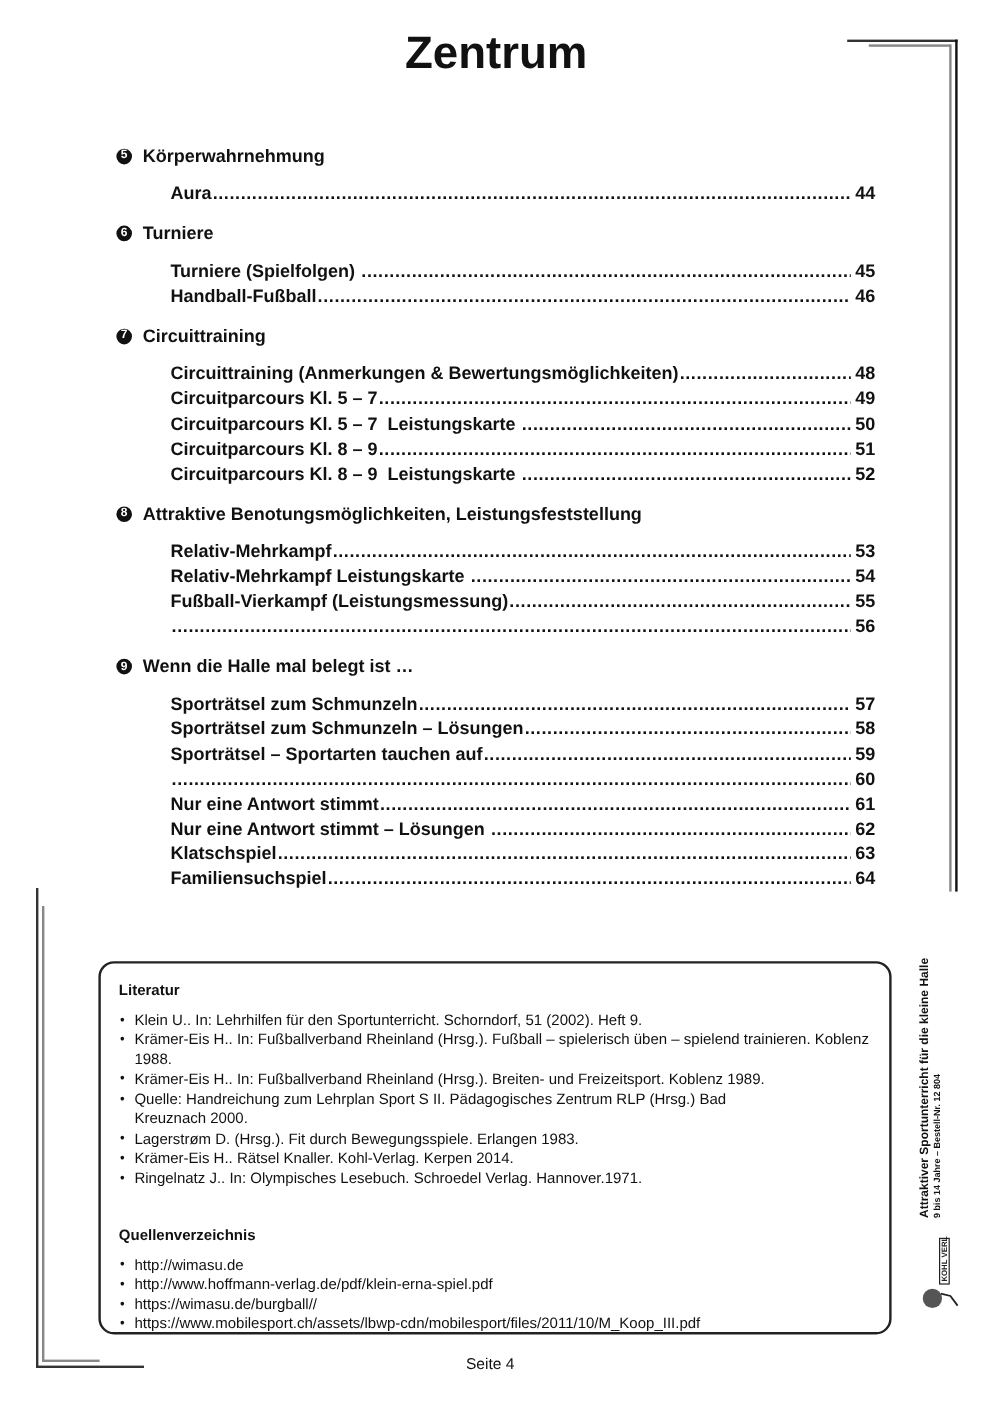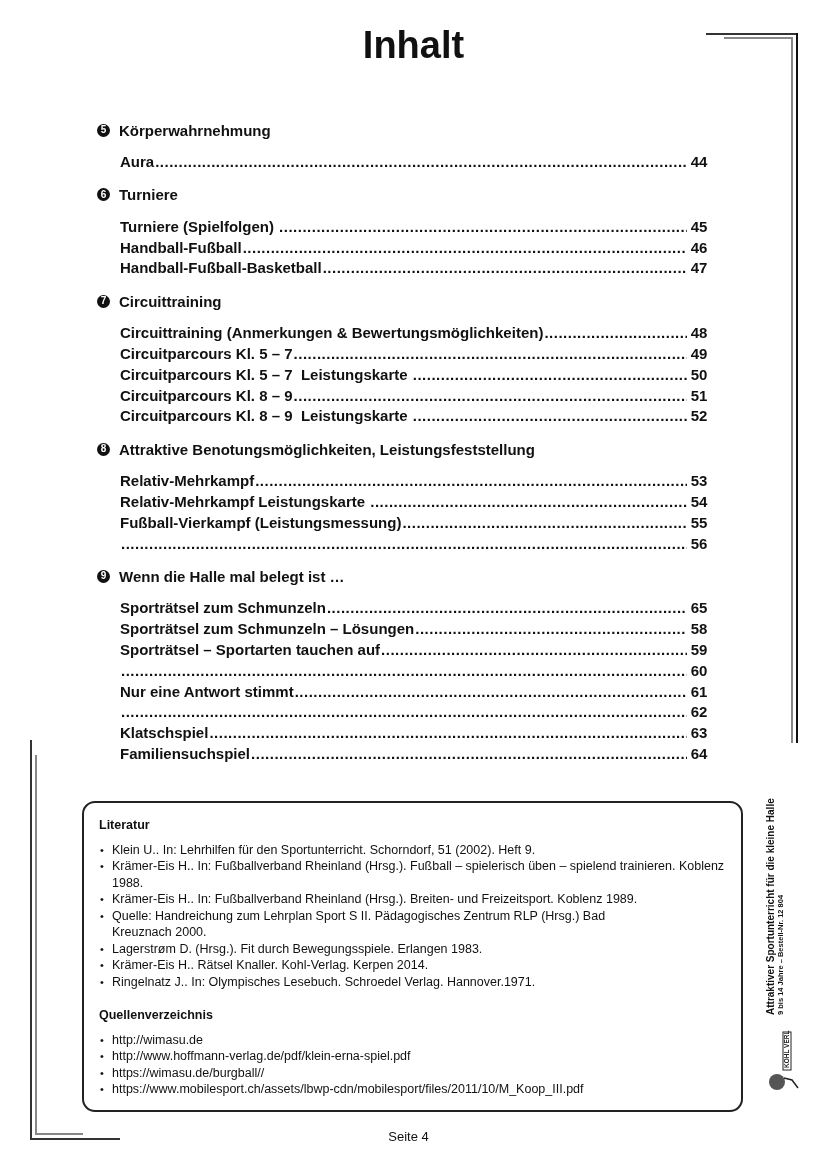--- a/index.html
+++ b/index.html
@@ -6,21 +6,21 @@
     body { width: 827px; height: 1169px; position: relative; overflow: hidden;
       font-family: "Liberation Sans", sans-serif; color: #111; }
     .frame-line { position: absolute; }
     .title { position: absolute; left: 0; width: 827px; top: 24px; text-align: center;
       font-size: 38px; font-weight: bold; letter-spacing: 0px; }
     .toc { position: absolute; left: 96px; top: 120px; width: 640px; }
     .section { margin-bottom: 12px; }
     .section-head { display: flex; align-items: center; font-size: 15px; font-weight: bold; height: 20px; margin-bottom: 12px; }
     .num { display: inline-flex; width: 13px; height: 13px; border-radius: 50%; background: #111; color: #fff;
       font-size: 10px; font-weight: bold; align-items: center; justify-content: center; margin-right: 9px; margin-left: 1px; line-height: 1; }
-    .entry { display: flex; align-items: baseline; margin-left: 24px; font-size: 15px; font-weight: bold; height: 20.8px; line-height: 20.8px; width: 588px; }
+    .entry { display: flex; align-items: baseline; margin-left: 46px; font-size: 15px; font-weight: bold; height: 20.8px; line-height: 20.8px; width: 588px; }
     .entry .t { white-space: pre; }
     .entry .dots { flex: 1; overflow: hidden; white-space: nowrap; margin: 0 3px 0 1px; font-weight: bold; letter-spacing: 0.5px; }
     .entry .dots::before { content: "....................................................................................................................................................................................................................."; }
     .entry .p { min-width: 18px; text-align: center; }
     .box { position: absolute; left: 82px; top: 801px; width: 661px; height: 311px; border: 2px solid #222; border-radius: 13px; box-sizing: border-box; }
     .box-inner { position: absolute; left: 15px; top: 14px; right: 10px; font-size: 12.5px; line-height: 16.5px; }
     .box h3 { margin: 0 0 8px 0; font-size: 12.5px; font-weight: bold; }
     .box ul { list-style: none; margin: 0 0 12px 0; padding: 0; }
     .box li { position: relative; padding-left: 13px; }
     .box li::before { content: "•"; position: absolute; left: 1px; top: 0; font-size: 11px; }
@@ -36,21 +36,21 @@
 <div class="frame-line" style="left:706px;top:33px;width:92px;height:2px;background:#333;"></div>
 <div class="frame-line" style="left:796px;top:33px;width:2px;height:710px;background:#111;"></div>
 <div class="frame-line" style="left:724px;top:37px;width:68px;height:2px;background:#888;"></div>
 <div class="frame-line" style="left:791px;top:37px;width:2px;height:706px;background:#888;"></div>
 
 <div class="frame-line" style="left:30px;top:740px;width:2px;height:400px;background:#333;"></div>
 <div class="frame-line" style="left:30px;top:1138px;width:90px;height:2px;background:#333;"></div>
 <div class="frame-line" style="left:35px;top:755px;width:2px;height:379px;background:#888;"></div>
 <div class="frame-line" style="left:35px;top:1133px;width:48px;height:2px;background:#888;"></div>
 
-<h1 class="title" style="margin:0;">Inhalt</h1>
+<h1 class="title" style="margin:0;">Zentrum</h1>
 
 <div class="toc">
   <div class="section">
     <div class="section-head">
       <span class="num">5</span>
       <span>Körperwahrnehmung</span>
     </div>
     <div class="entry">
         <span class="t">Aura</span>
         <span class="dots"></span>
@@ -66,25 +66,20 @@
     <div class="entry">
         <span class="t">Turniere (Spielfolgen) </span>
         <span class="dots"></span>
         <span class="p">45</span>
       </div>
     <div class="entry">
         <span class="t">Handball-Fußball</span>
         <span class="dots"></span>
         <span class="p">46</span>
       </div>
-    <div class="entry">
-        <span class="t">Handball-Fußball-Basketball</span>
-        <span class="dots"></span>
-        <span class="p">47</span>
-      </div>
   </div>
 
   <div class="section">
     <div class="section-head">
       <span class="num">7</span>
       <span>Circuittraining</span>
     </div>
     <div class="entry">
         <span class="t">Circuittraining (Anmerkungen &amp; Bewertungsmöglichkeiten)</span>
         <span class="dots"></span>
@@ -139,21 +134,21 @@
   </div>
 
   <div class="section">
     <div class="section-head">
       <span class="num">9</span>
       <span>Wenn die Halle mal belegt ist …</span>
     </div>
     <div class="entry">
         <span class="t">Sporträtsel zum Schmunzeln</span>
         <span class="dots"></span>
-        <span class="p">65</span>
+        <span class="p">57</span>
       </div>
     <div class="entry">
         <span class="t">Sporträtsel zum Schmunzeln – Lösungen</span>
         <span class="dots"></span>
         <span class="p">58</span>
       </div>
     <div class="entry">
         <span class="t">Sporträtsel – Sportarten tauchen auf</span>
         <span class="dots"></span>
         <span class="p">59</span>
@@ -161,20 +156,21 @@
     <div class="entry">
         <span class="dots"></span>
         <span class="p">60</span>
       </div>
     <div class="entry">
         <span class="t">Nur eine Antwort stimmt</span>
         <span class="dots"></span>
         <span class="p">61</span>
       </div>
     <div class="entry">
+        <span class="t">Nur eine Antwort stimmt – Lösungen </span>
         <span class="dots"></span>
         <span class="p">62</span>
       </div>
     <div class="entry">
         <span class="t">Klatschspiel</span>
         <span class="dots"></span>
         <span class="p">63</span>
       </div>
     <div class="entry">
         <span class="t">Familiensuchspiel</span>
@@ -189,21 +185,21 @@
     <h3>Literatur</h3>
     <ul>
       <li>Klein U.. In: Lehrhilfen für den Sportunterricht. Schorndorf, 51 (2002). Heft 9.</li>
       <li>Krämer-Eis H.. In: Fußballverband Rheinland (Hrsg.). Fußball – spielerisch üben – spielend trainieren. Koblenz 1988.</li>
       <li>Krämer-Eis H.. In: Fußballverband Rheinland (Hrsg.). Breiten- und Freizeitsport. Koblenz 1989.</li>
       <li style="padding-right:80px;">Quelle: Handreichung zum Lehrplan Sport S II. Pädagogisches Zentrum RLP (Hrsg.) Bad Kreuznach 2000.</li>
       <li>Lagerstrøm D. (Hrsg.). Fit durch Bewegungsspiele. Erlangen 1983.</li>
       <li>Krämer-Eis H.. Rätsel Knaller. Kohl-Verlag. Kerpen 2014.</li>
       <li>Ringelnatz J.. In: Olympisches Lesebuch. Schroedel Verlag. Hannover.1971.</li>
     </ul>
-    <h3 style="margin-top:17px;">Quellenverzeichnis</h3>
+    <h3 style="margin-top:31px;">Quellenverzeichnis</h3>
     <ul>
       <li>http://wimasu.de</li>
       <li>http://www.hoffmann-verlag.de/pdf/klein-erna-spiel.pdf</li>
       <li>https://wimasu.de/burgball//</li>
       <li>https://www.mobilesport.ch/assets/lbwp-cdn/mobilesport/files/2011/10/M_Koop_III.pdf</li>
     </ul>
   </div>
 </div>
 
 <div class="side">

